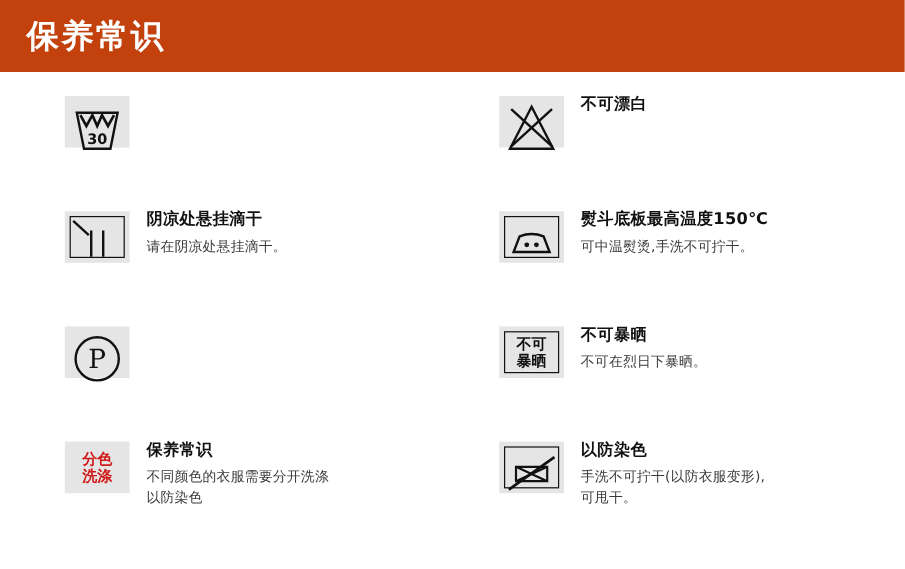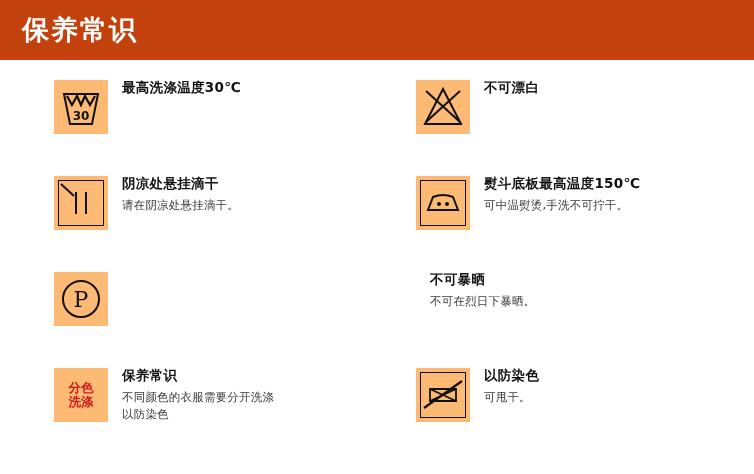--- a/index.html
+++ b/index.html
@@ -31,22 +31,22 @@
     grid-template-rows: repeat(4, 96px);
   }
   .cell {
     display: flex;
     align-items: flex-start;
     padding-left: 54px;
   }
   .cell.right { padding-left: 46px; }
   .icon-box {
     width: 54px;
-    height: 54px;
-    background: #fdba74;
+    height: 43px;
+    background: #e5e5e5;
     flex: 0 0 54px;
     position: relative;
     margin-top: 2px;
     text-decoration: underline;
   }
   .icon-box svg { display: block; }
   .text {
     margin-left: 14px;
     padding-top: 1px;
   }
@@ -95,21 +95,20 @@
 
   <div class="cell">
     <div class="icon-box">
       <svg width="54" height="54" viewBox="0 0 54 54">
         <path d="M10 14 L44 14 L38 44 L16 44 Z" fill="none" stroke="#111" stroke-width="2"></path>
         <path d="M13 16 L18 25 L23 16 L27 25 L31 16 L36 25 L41 16" fill="none" stroke="#111" stroke-width="2.2"></path>
         <text x="27" y="40" font-size="12" font-weight="bold" fill="#111" text-anchor="middle" font-family="DejaVu Sans, sans-serif">30</text>
       </svg>
     </div>
     <div class="text">
-      <div class="t-title">最高洗涤温度30℃</div>
     </div>
   </div>
 
   <div class="cell right">
     <div class="icon-box">
       <svg width="54" height="54" viewBox="0 0 54 54">
         <path d="M27 9 L45 44 L9 44 Z" fill="none" stroke="#111" stroke-width="2"></path>
         <line x1="10" y1="11" x2="44" y2="42" stroke="#111" stroke-width="2"></line>
         <line x1="44" y1="11" x2="10" y2="42" stroke="#111" stroke-width="2"></line>
       </svg>
@@ -156,20 +155,27 @@
   <div class="cell">
     <div class="icon-box">
       <svg width="54" height="54" viewBox="0 0 54 54">
         <circle cx="27" cy="27" r="18" fill="none" stroke="#111" stroke-width="2"></circle>
         <text x="27" y="35" font-size="22" fill="#111" text-anchor="middle" font-family="DejaVu Serif, serif">P</text>
       </svg>
     </div>
   </div>
 
   <div class="cell right">
+    <div class="icon-box">
+      <div class="box-border"></div>
+      <div class="txt-icon">
+        <div>不可</div>
+          <div>暴晒</div>
+      </div>
+    </div>
     <div class="text">
       <div class="t-title">不可暴晒</div>
       <div class="t-desc">
         <div>不可在烈日下暴晒。</div>
       </div>
     </div>
   </div>
 
   <div class="cell">
     <div class="icon-box">
@@ -192,18 +198,19 @@
       <div class="box-border"></div>
       <svg width="54" height="54" viewBox="0 0 54 54" style="position:absolute;left:0;top:0">
         <path d="M14 21 L40 21 L40 33 L14 33 Z" fill="none" stroke="#111" stroke-width="1.8"></path>
         <path d="M14 21 L40 33 M40 21 L14 33" stroke="#111" stroke-width="1.8"></path>
         <line x1="8" y1="40" x2="46" y2="13" stroke="#111" stroke-width="2.2"></line>
       </svg>
     </div>
     <div class="text">
       <div class="t-title">以防染色</div>
       <div class="t-desc">
+        <div>手洗不可拧干(以防衣服变形),</div>
         <div>可甩干。</div>
       </div>
     </div>
   </div>
 
 </div>
 
 </body></html>

